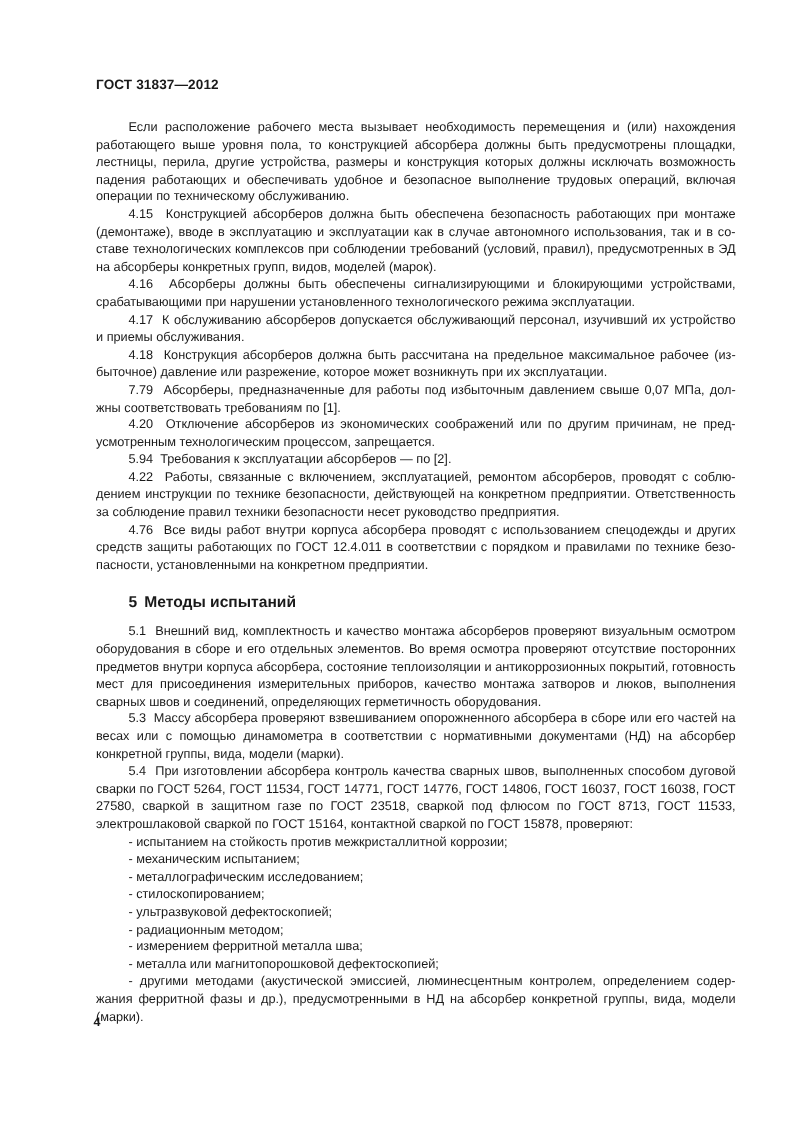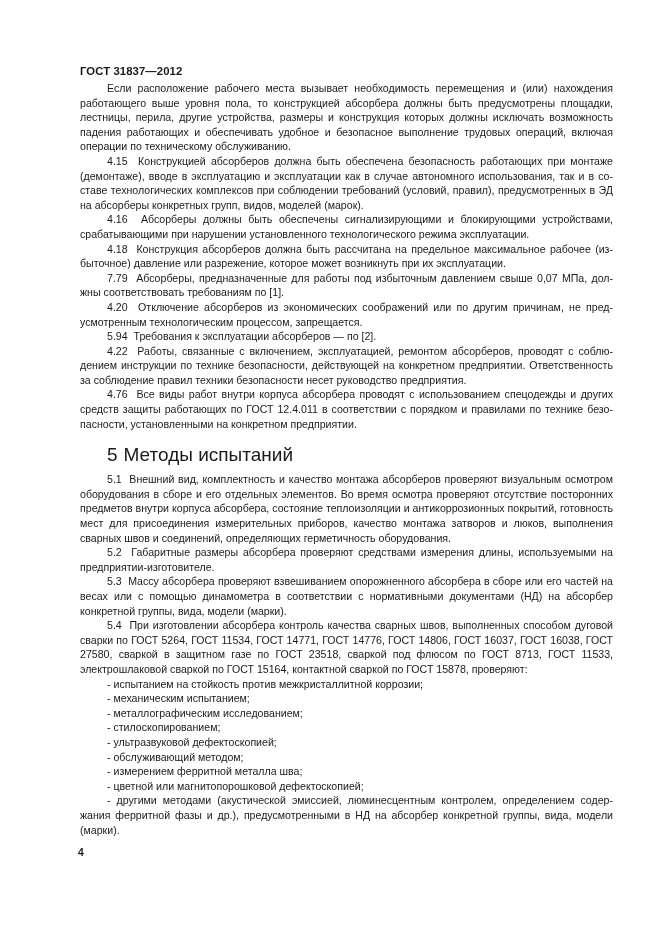--- a/index.html
+++ b/index.html
@@ -19,36 +19,36 @@
       position: absolute;
       left: 80px;
       top: 65px;
       font-weight: bold;
       font-size: 11.3px;
       letter-spacing: 0.1px;
     }
     .body-block {
       position: absolute;
       left: 80px;
-      top: 81px;
+      top: 99px;
       width: 533px;
       font-size: 10.6px;
       line-height: 14.6px;
     }
     .para {
       margin: 0;
       text-align: justify;
       text-indent: 27px;
       hyphens: manual;
     }
     .section-heading {
       margin: 15px 0 8px 0;
       padding-left: 27px;
-      font-weight: normal;
-      font-size: 19px;
+      font-weight: bold;
+      font-size: 13px;
       line-height: 18px;
     }
     .section-heading .num {
       margin-right: 6px;
     }
     .list-item {
       margin: 0;
       text-indent: 27px;
       text-align: justify;
     }
@@ -68,52 +68,52 @@
   <div class="doc-header">ГОСТ 31837—2012</div>
 
   <div class="body-block">
 
     <p class="para">Если расположение рабочего места вызывает необходимость перемещения и (или) нахождения работающего выше уровня пола, то конструкцией абсорбера должны быть предусмотрены площадки, лестницы, перила, другие устройства, размеры и конструкция которых должны исключать возможность падения работающих и обеспечивать удобное и безопасное выполнение трудовых операций, включая операции по техническому обслуживанию.</p>
 
     <p class="para"><span>4.15</span>&nbsp;&nbsp;<span>Конструкцией абсорберов должна быть обеспечена безопасность работающих при монтаже (демонтаже), вводе в эксплуатацию и эксплуатации как в случае автономного использования, так и в со­ставе технологических комплексов при соблюдении требований (условий, правил), предусмотренных в ЭД на абсорберы конкретных групп, видов, моделей (марок).</span></p>
 
     <p class="para"><span>4.16</span>&nbsp;&nbsp;<span>Абсорберы должны быть обеспечены сигнализирующими и блокирующими устройствами, срабатывающими при нарушении установленного технологического режима эксплуатации.</span></p>
 
+    <p class="para"><span>4.17</span>&nbsp;&nbsp;<span>К обслуживанию абсорберов допускается обслуживающий персонал, изучивший их устрой­ство и приемы обслуживания.</span></p>
 
     <p class="para"><span>4.18</span>&nbsp;&nbsp;<span>Конструкция абсорберов должна быть рассчитана на предельное максимальное рабочее (из­быточное) давление или разрежение, которое может возникнуть при их эксплуатации.</span></p>
 
     <p class="para"><span>7.79</span>&nbsp;&nbsp;<span>Абсорберы, предназначенные для работы под избыточным давлением свыше 0,07 МПа, дол­жны соответствовать требованиям по [1].</span></p>
 
     <p class="para"><span>4.20</span>&nbsp;&nbsp;<span>Отключение абсорберов из экономических соображений или по другим причинам, не пред­усмотренным технологическим процессом, запрещается.</span></p>
 
     <p class="para"><span>5.94</span>&nbsp;&nbsp;<span>Требования к эксплуатации абсорберов — по [2].</span></p>
 
     <p class="para"><span>4.22</span>&nbsp;&nbsp;<span>Работы, связанные с включением, эксплуатацией, ремонтом абсорберов, проводят с соблю­дением инструкции по технике безопасности, действующей на конкретном предприятии. Ответствен­ность за соблюдение правил техники безопасности несет руководство предприятия.</span></p>
 
     <p class="para"><span>4.76</span>&nbsp;&nbsp;<span>Все виды работ внутри корпуса абсорбера проводят с использованием спецодежды и других средств защиты работающих по ГОСТ 12.4.011 в соответствии с порядком и правилами по технике безо­пасности, установленными на конкретном предприятии.</span></p>
 
     <h2 class="section-heading"><span class="num">5</span><span>Методы испытаний</span></h2>
 
     <p class="para"><span>5.1</span>&nbsp;&nbsp;<span>Внешний вид, комплектность и качество монтажа абсорберов проверяют визуальным осмот­ром оборудования в сборе и его отдельных элементов. Во время осмотра проверяют отсутствие посто­ронних предметов внутри корпуса абсорбера, состояние теплоизоляции и антикоррозионных покрытий, готовность мест для присоединения измерительных приборов, качество монтажа затворов и люков, вы­полнения сварных швов и соединений, определяющих герметичность оборудования.</span></p>
 
-    <p class="para"><span>5.2</span>&nbsp;&nbsp;<span>Габаритные размеры абсорбера проверяют средствами измерения длины, используемыми на предприятии-изготовителе.</span></p>
 
     <p class="para"><span>5.3</span>&nbsp;&nbsp;<span>Массу абсорбера проверяют взвешиванием опорожненного абсорбера в сборе или его частей на весах или с помощью динамометра в соответствии с нормативными документами (НД) на абсорбер конкретной группы, вида, модели (марки).</span></p>
 
     <p class="para"><span>5.4</span>&nbsp;&nbsp;<span>При изготовлении абсорбера контроль качества сварных швов, выполненных способом дуго­вой сварки по ГОСТ 5264, ГОСТ 11534, ГОСТ 14771, ГОСТ 14776, ГОСТ 14806, ГОСТ 16037, ГОСТ 16038, ГОСТ 27580, сваркой в защитном газе по ГОСТ 23518, сваркой под флюсом по ГОСТ 8713, ГОСТ 11533, электрошлаковой сваркой по ГОСТ 15164, контактной сваркой по ГОСТ 15878, проверяют:</span></p>
 
     <div>
       <p class="list-item">- испытанием на стойкость против межкристаллитной коррозии;</p>
       <p class="list-item">- механическим испытанием;</p>
       <p class="list-item">- металлографическим исследованием;</p>
       <p class="list-item">- стилоскопированием;</p>
       <p class="list-item">- ультразвуковой дефектоскопией;</p>
-      <p class="list-item">- обслуживающий методом;</p>
+      <p class="list-item">- радиационным методом;</p>
       <p class="list-item">- измерением ферритной металла шва;</p>
-      <p class="list-item">- цветной или магнитопорошковой дефектоскопией;</p>
+      <p class="list-item">- металла или магнитопорошковой дефектоскопией;</p>
       <p class="list-item">- другими методами (акустической эмиссией, люминесцентным контролем, определением содер­жания ферритной фазы и др.), предусмотренными в НД на абсорбер конкретной группы, вида, модели (марки).</p>
     </div>
 
   </div>
 
   <div class="page-number">4</div>
 
 </div>
 
 </body></html>

